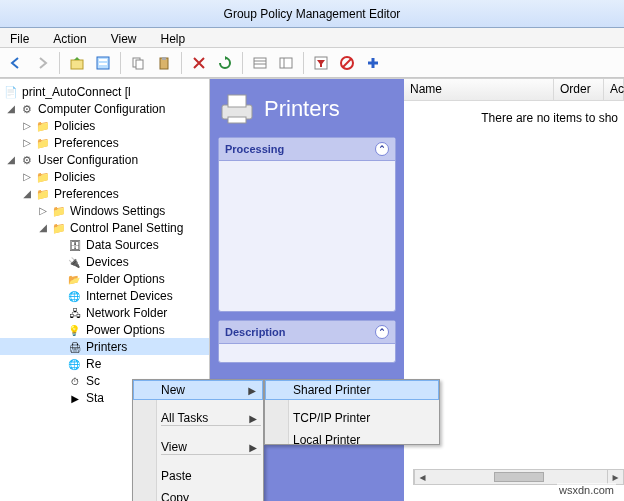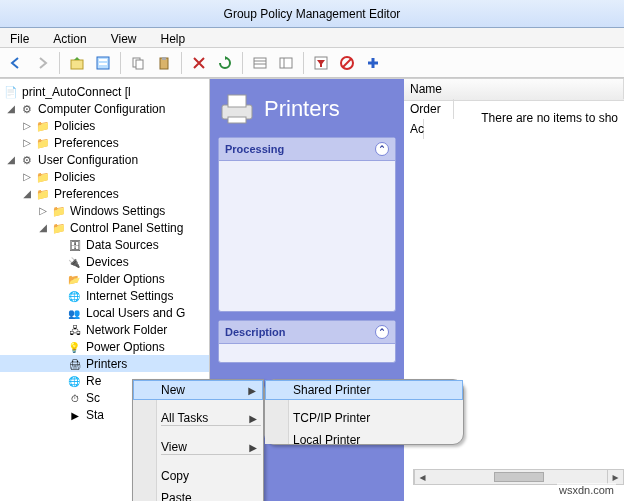--- a/index.html
+++ b/index.html
@@ -140,35 +140,34 @@
   background:#fff;
   display:flex;
   flex-direction:column;
   overflow:hidden;
 }
 .cols {
   display:flex;
   height:22px;
   border-bottom:1px solid #d9d9d9;
   background:linear-gradient(#fcfcfc,#ececec);
-  flex-direction:column;
 }
 .col { padding:3px 6px; border-right:1px solid #d9d9d9; font-size:12px; }
 .c1{flex:1} .c2{width:50px} .c3{width:20px}
 .empty { text-align:right; padding:10px 6px 0 0; color:#000; font-size:12px;}
 
 
 .ctx { position:absolute; background:#f2f2f2; border:1px solid #999; box-shadow:2px 2px 3px rgba(0,0,0,.25); font-size:12px;}
 .ctx1 { left:132px; top:379px; width:132px; }
 .ctx-row { height:22px; display:flex; align-items:center; padding:14px 18px 0 28px; position:relative;}
 .ctx-row.hl { background:#cde4ff; border:1px solid #7bb1ef; height:20px; padding:0 17px 0 27px;text-align:center;}
 .ctx-row .arr { position:absolute; right:6px; font-size:10px; color:#444;}
 .ctx-sep { height:1px; background:#c8c8c8; margin:3px 2px 3px 28px;}
 .ctx-gutter { position:absolute; left:0; top:0; bottom:0; width:24px; background:#eaeaea; border-right:1px solid #d6d6d6;}
-.ctx2 { left:264px; top:379px; width:200px;border-radius:11px; }
+.ctx2 { left:264px; top:379px; width:176px; }
 
 .watermark { position:absolute; right:8px; bottom:4px; font-size:11px; color:#444; background:rgba(255,255,255,.6); padding:1px 2px;}
 .hscroll { position:absolute; left:413px; right:0; bottom:16px; height:16px; background:#eee; border:1px solid #c9c9c9; display:flex;}
 .hscroll .thumb{ width:50px; background:#c9c9c9; margin:2px; border:1px solid #aaa;}
 .hscroll .trk{flex:1}
 .hscroll .btn{width:16px; text-align:center; line-height:14px; color:#555; border-left:1px solid #c9c9c9}
 </style>
 </head>
 <body>
 
@@ -319,25 +318,21 @@
     <div class="tree-row" style="padding-left:67px">
         <span class="ic dev"></span>
         <span class="tree-label">Devices</span>
       </div>
     <div class="tree-row" style="padding-left:67px">
         <span class="ic fop"></span>
         <span class="tree-label">Folder Options</span>
       </div>
     <div class="tree-row" style="padding-left:67px">
         <span class="ic ie"></span>
-        <span class="tree-label">Internet Settings</span>
-      </div>
-    <div class="tree-row" style="padding-left:67px">
-        <span class="ic usr"></span>
-        <span class="tree-label">Local Users and G</span>
+        <span class="tree-label">Internet Devices</span>
       </div>
     <div class="tree-row" style="padding-left:67px">
         <span class="ic net"></span>
         <span class="tree-label">Network Folder</span>
       </div>
     <div class="tree-row" style="padding-left:67px">
         <span class="ic pwr"></span>
         <span class="tree-label">Power Options</span>
       </div>
     <div class="tree-row sel" style="padding-left:67px">
@@ -406,24 +401,24 @@
       <span>All Tasks</span>
       <span class="arr">▶</span>
     </div>
   <div class="ctx-sep"></div>
   <div class="ctx-row">
       <span>View</span>
       <span class="arr">▶</span>
     </div>
   <div class="ctx-sep"></div>
   <div class="ctx-row">
+      <span>Paste</span>
+    </div>
+  <div class="ctx-row">
       <span>Copy</span>
-    </div>
-  <div class="ctx-row">
-      <span>Paste</span>
     </div>
 </div>
 
 <div class="ctx ctx2">
   <div class="ctx-gutter"></div>
   <div class="ctx-row hl">
       <span>Shared Printer</span>
     </div>
   <div class="ctx-row">
       <span>TCP/IP Printer</span>

